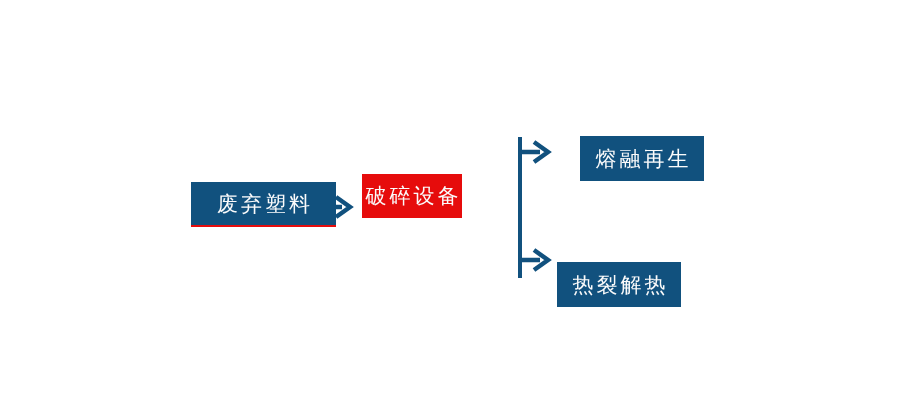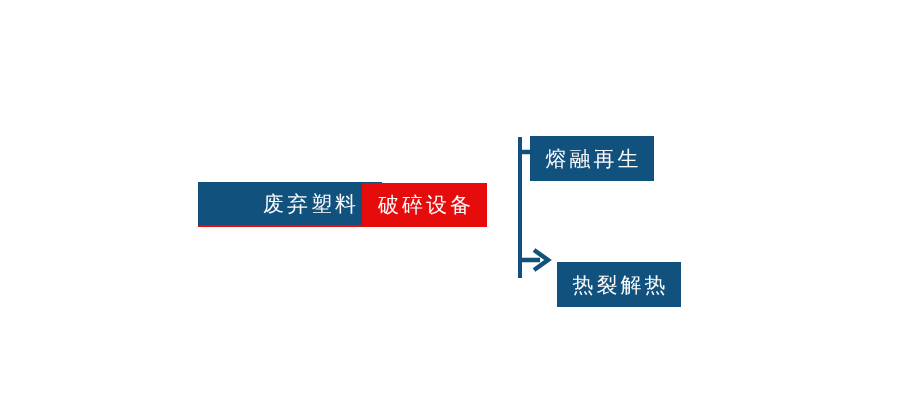--- a/index.html
+++ b/index.html
@@ -48,29 +48,29 @@
 
 <div class="canvas">
 
   <svg class="connector-svg" width="900" height="411" viewBox="0 0 900 411">
     <path stroke-width="4.5" d="M326 207 H342 M336 197 L350 207 L336 217" stroke="#11517e"></path>
     <path stroke-width="4" d="M520 137 V278" stroke="#11517e"></path>
     <path stroke-width="4.5" d="M520 152 H540 M534 142 L548 152 L534 162" stroke="#11517e"></path>
     <path stroke-width="4.5" d="M520 260 H540 M534 250 L548 260 L534 270" stroke="#11517e"></path>
   </svg>
 
-  <div class="node node-blue node-underline" style="left:198px; top:182px; width:145px; height:43px;padding-left:39px;">
+  <div class="node node-blue node-underline" style="left:191px; top:182px; width:145px; height:43px;">
     <span>废弃塑料</span>
   </div>
 
-  <div class="node node-red" style="left:362px; top:183px; width:125px; height:44px;text-align:center;">
+  <div class="node node-red" style="left:362px; top:174px; width:100px; height:44px;text-align:center;">
     <span>破碎设备</span>
   </div>
 
-  <div class="node node-blue" style="left:530px; top:136px; width:124px; height:45px;">
+  <div class="node node-blue" style="left:580px; top:136px; width:124px; height:45px;">
     <span>熔融再生</span>
   </div>
 
   <div class="node node-blue" style="left:557px; top:235px; width:124px; height:45px;margin-top:27px;">
     <span>热裂解热</span>
   </div>
 
 </div>
 
 </body></html>

